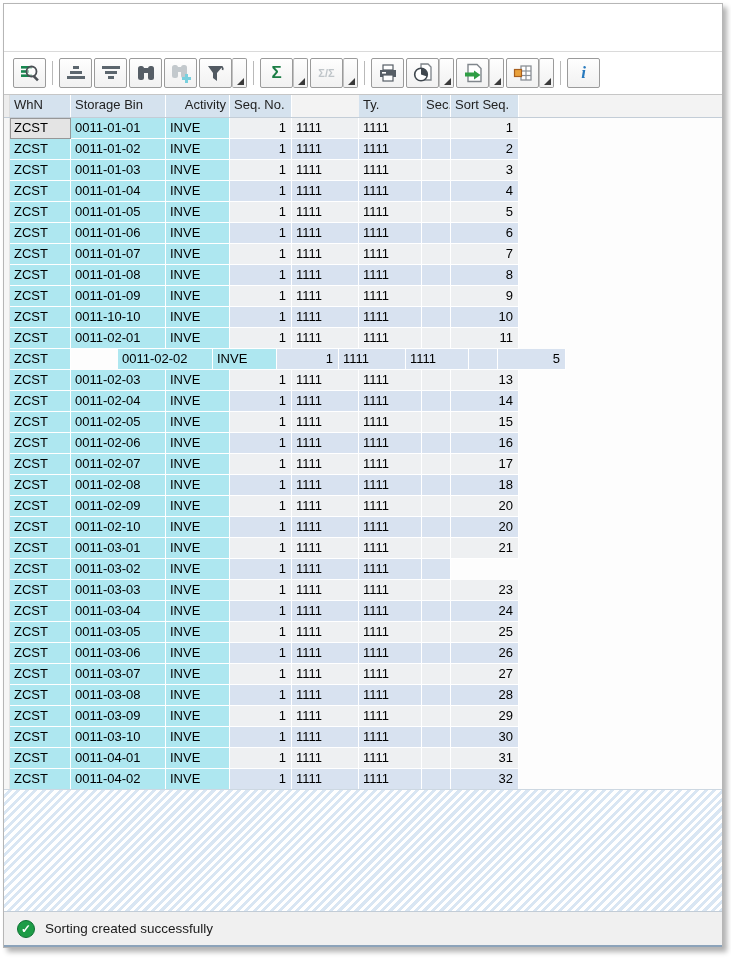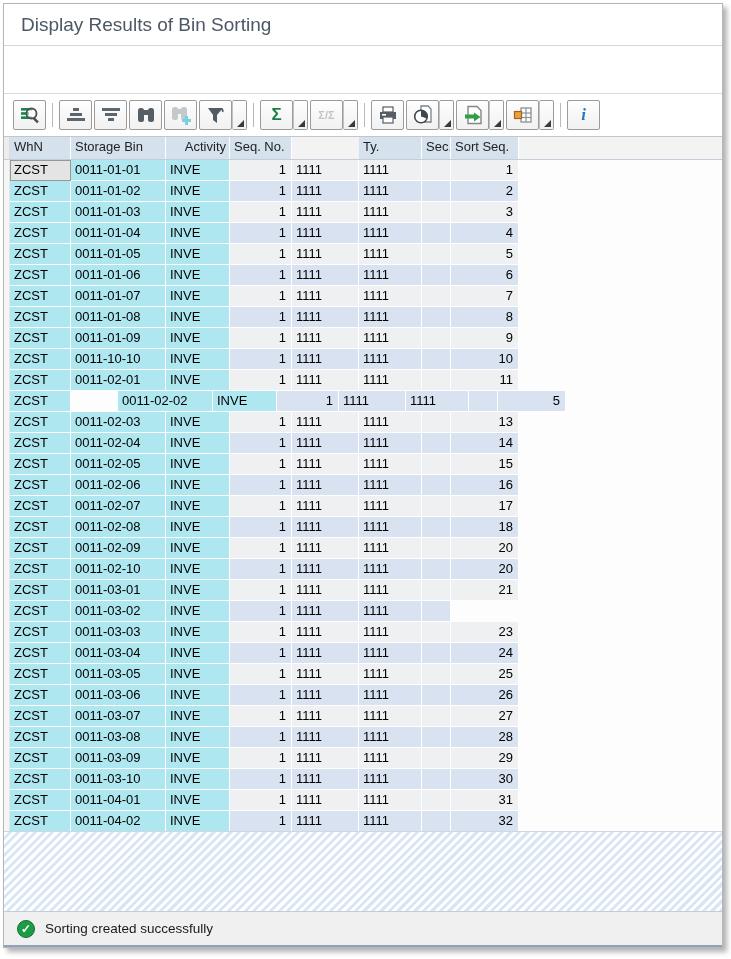--- a/index.html
+++ b/index.html
@@ -54,23 +54,20 @@
       justify-content:center;margin-right:10px;box-sizing:border-box;}
   .statustext{font-size:13.5px;color:#1a1a1a;}
   svg{display:block;}
 </style>
 </head>
 <body>
 
 <div class="screen">
   <div class="window">
 
-    <div class="titlebar">
-      <span class="title">Display Results of Bin Sorting</span>
-    </div>
 
     <div class="blankstrip"></div>
 
     <div class="toolbar">
       <div class="tgroup">
         <button class="tbtn" title="">
           <span>
             <svg width="22" height="22" viewBox="0 0 22 22">
               <rect x="2" y="4" width="11" height="2.6" fill="#17864f"></rect>
               <rect x="2" y="8.2" width="8" height="2.6" fill="#17864f"></rect>

